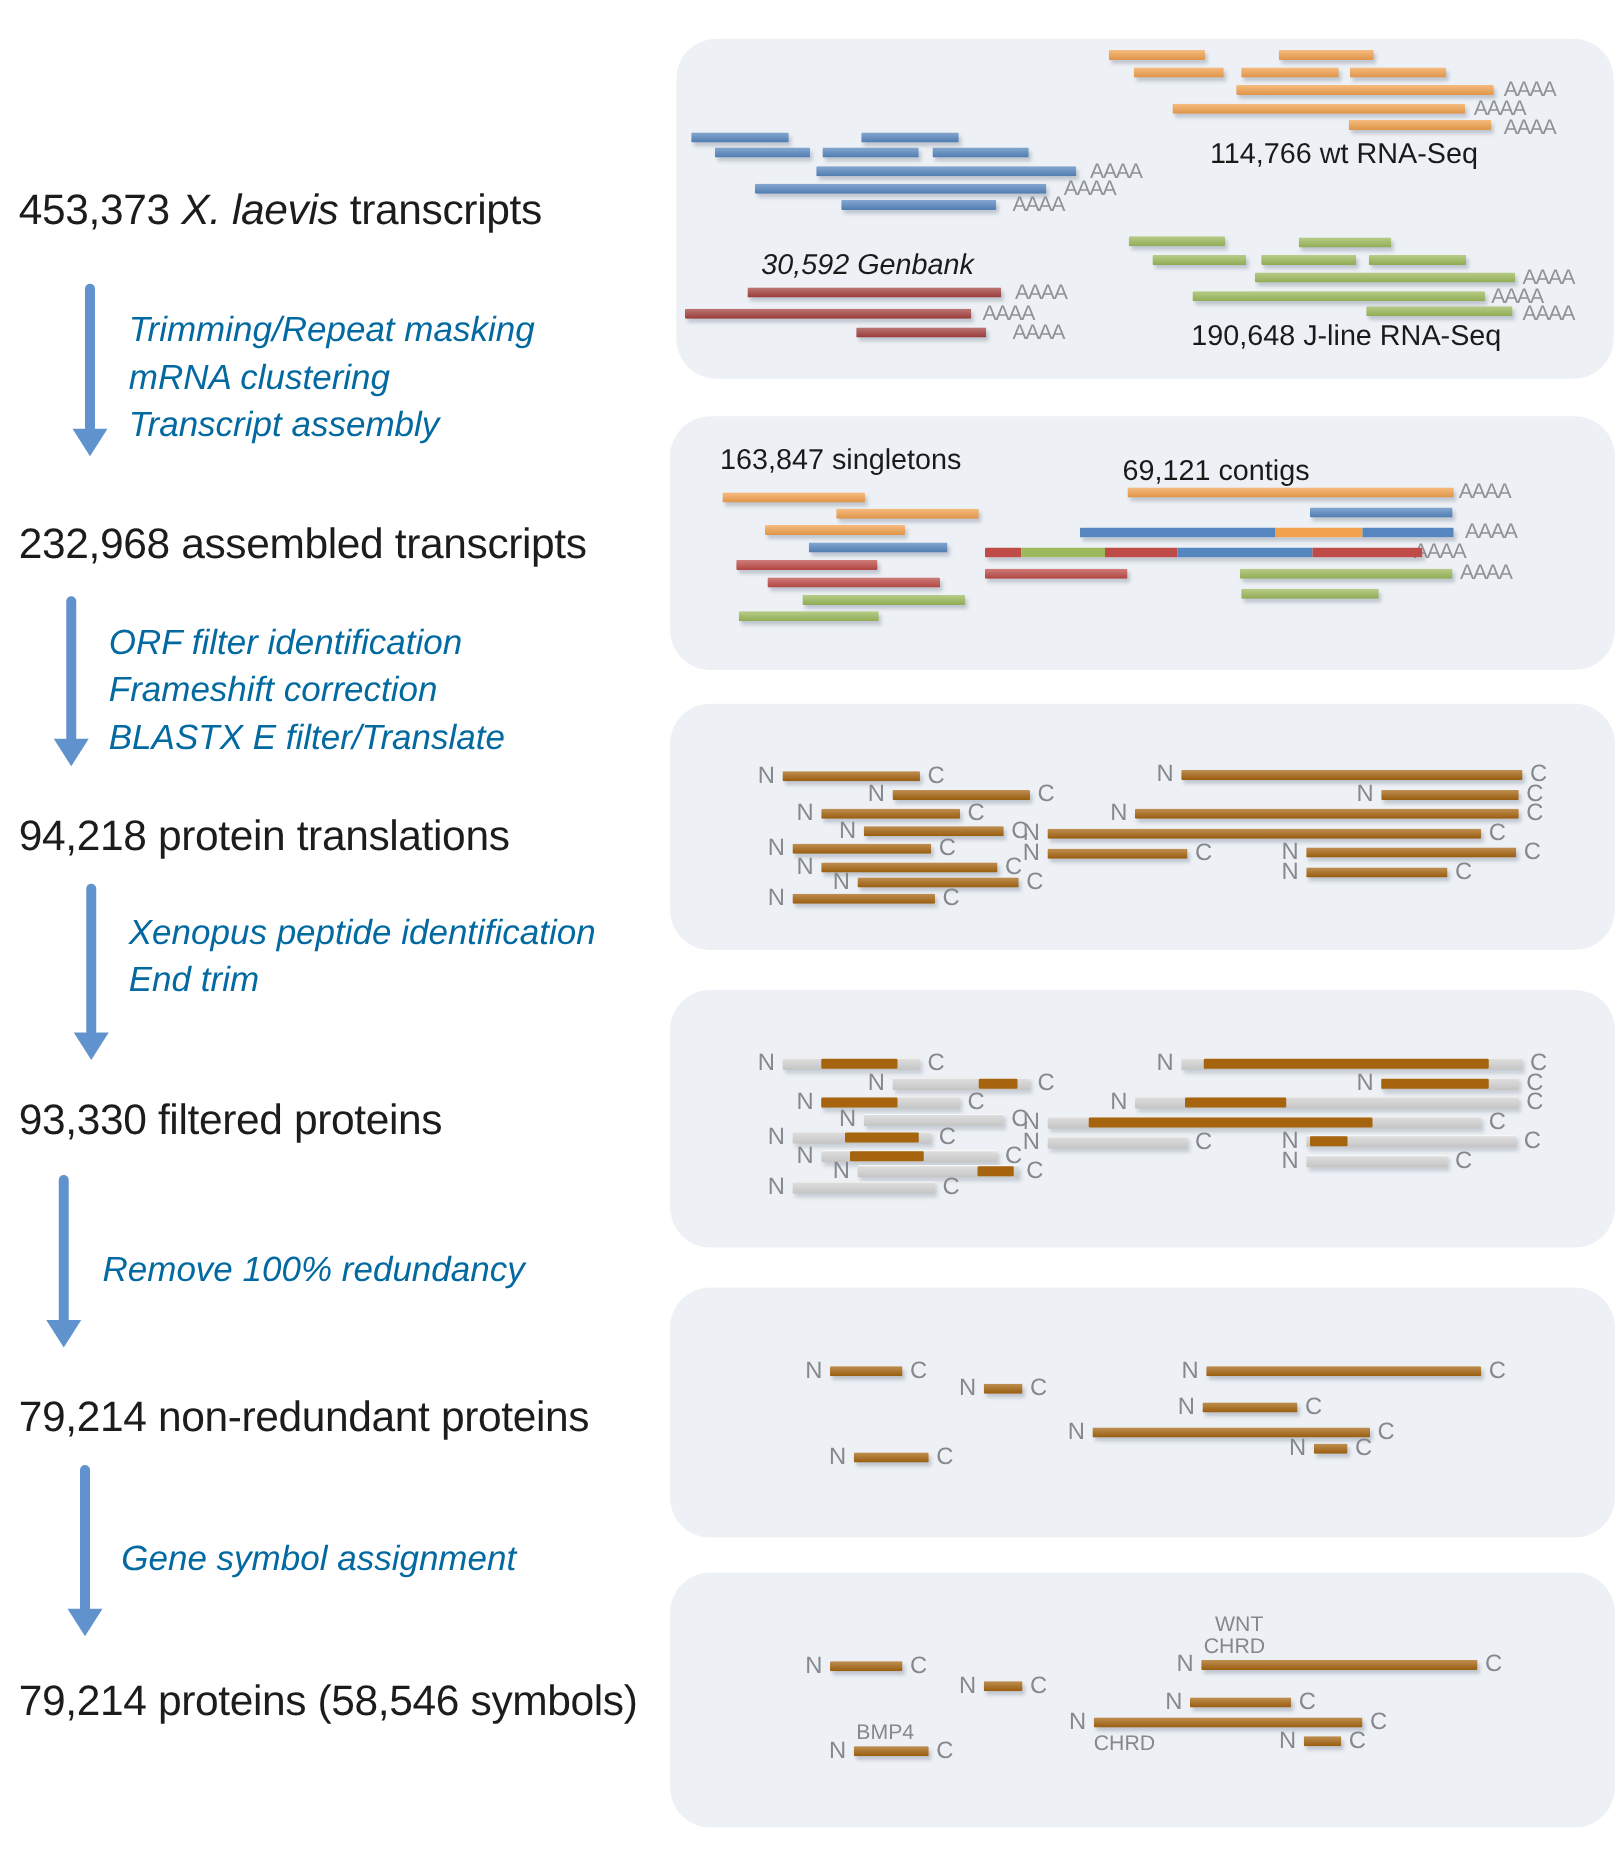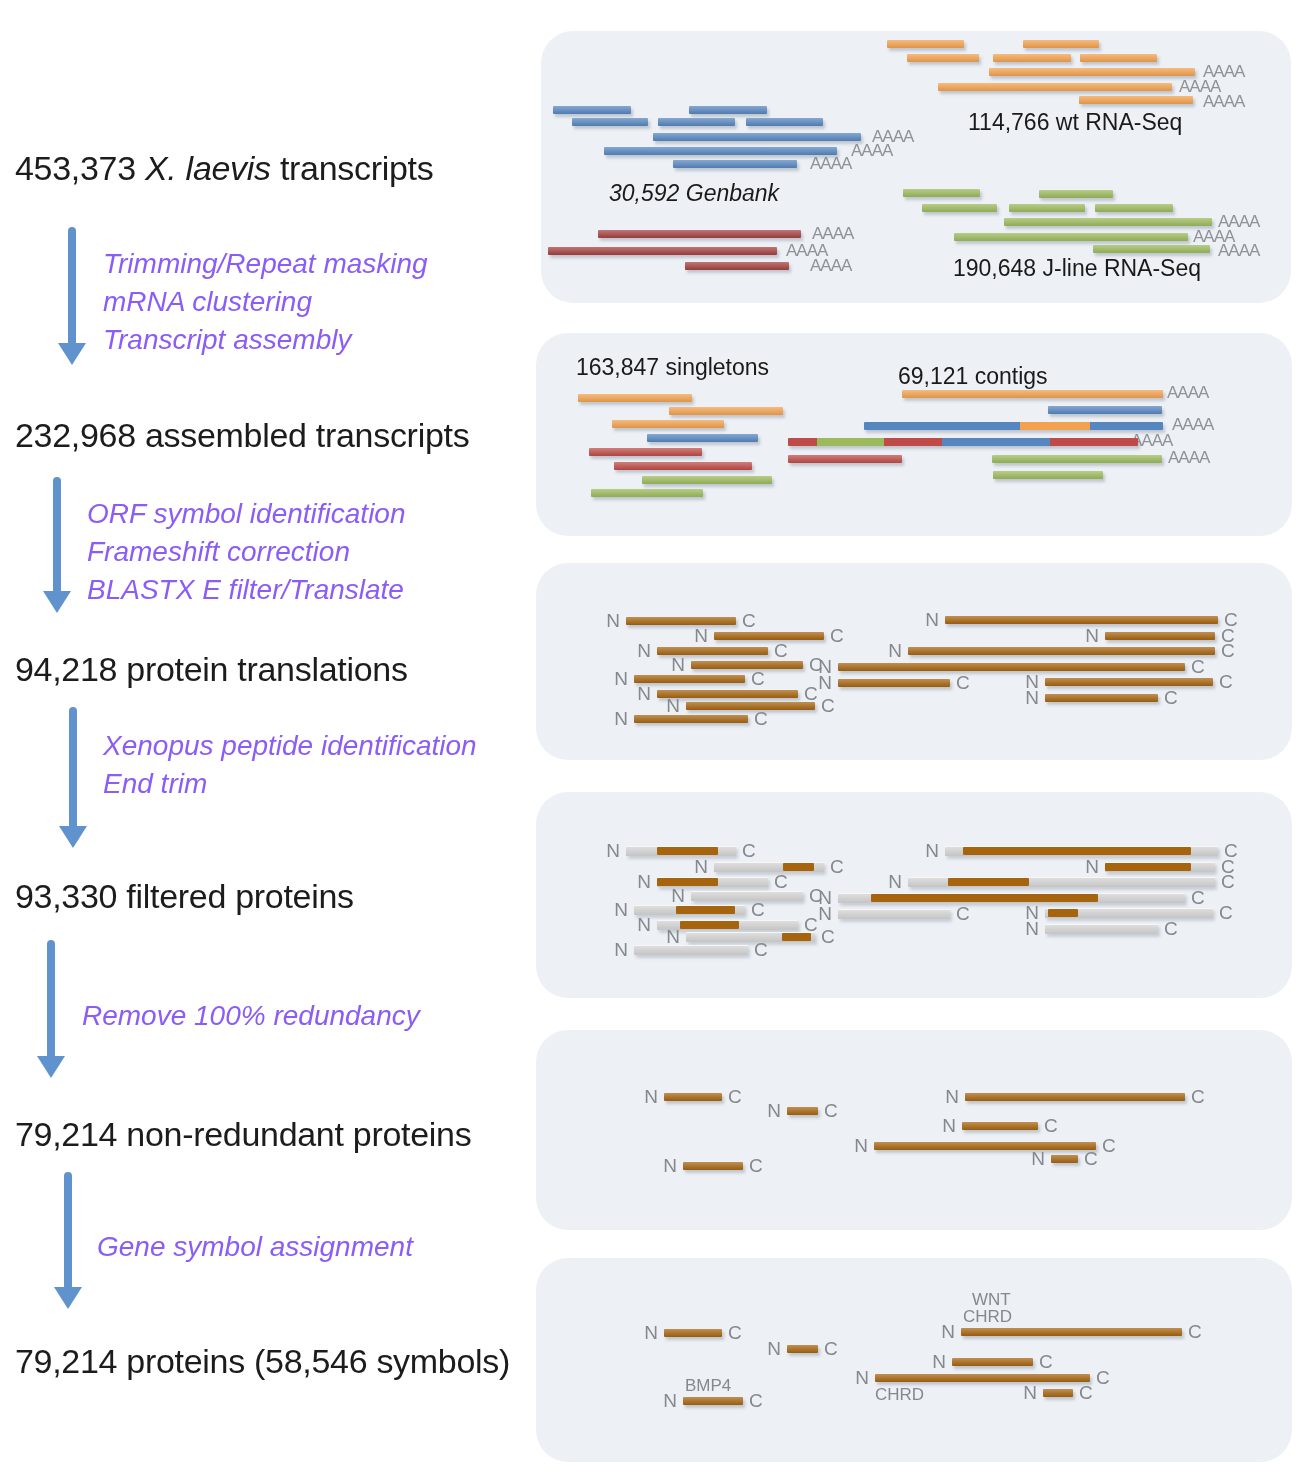--- a/index.html
+++ b/index.html
@@ -2,21 +2,21 @@
 <html><head>
 <meta charset="utf-8">
 <style>
   html,body{margin:0;padding:0;background:#ffffff;}
   body{width:1297px;height:1483px;font-family:"Liberation Sans",sans-serif;}
   #canvas{position:relative;width:1297px;height:1483px;overflow:hidden;background:#ffffff;}
 
   .heading{position:absolute;left:15px;font-size:34px;color:#1c1c1c;letter-spacing:-0.3px;white-space:nowrap;}
   .heading i{font-style:italic;}
 
-  .steplabels{position:absolute;color:#8b5cf6;font-style:italic;font-size:28px;line-height:38px;white-space:nowrap;}
+  .steplabels{position:absolute;color:#0369a1;font-style:italic;font-size:28px;line-height:38px;white-space:nowrap;}
 
   .arrow{position:absolute;width:30px;}
   .arrow .stem{position:absolute;left:11px;top:0;bottom:19px;width:8px;background:#6093cd;border-radius:4px;}
   .arrow .head{position:absolute;bottom:0;left:1px;width:0;height:0;
     border-left:14px solid transparent;border-right:14px solid transparent;border-top:22px solid #6093cd;}
 
   .panel{position:absolute;background:#edf1f5;border-radius:32px;}
 
   .ptext{position:absolute;font-size:23px;line-height:28px;color:#1a1a1a;white-space:nowrap;}
   .ptext.it{font-style:italic;}
@@ -66,21 +66,21 @@
       <div class="stem"></div>
       <div class="head"></div>
     </div>
 
   <div class="steplabels" style="left:103px;top:245px">
     <div>Trimming/Repeat masking</div>
     <div>mRNA clustering</div>
     <div>Transcript assembly</div>
   </div>
   <div class="steplabels" style="left:87px;top:495px">
-    <div>ORF symbol identification</div>
+    <div>ORF filter identification</div>
     <div>Frameshift correction</div>
     <div>BLASTX E filter/Translate</div>
   </div>
   <div class="steplabels" style="left:103px;top:727px">
     <div>Xenopus peptide identification</div>
     <div>End trim</div>
   </div>
   <div class="steplabels" style="left:82px;top:997px">
     <div>Remove 100% redundancy</div>
   </div>
@@ -89,21 +89,21 @@
   </div>
 
   <div class="panel" style="left: 541px; top: 31px; width: 750px; height: 272px;"></div>
   <div class="panel" style="left: 536px; top: 333px; width: 756px; height: 203px;"></div>
   <div class="panel" style="left: 536px; top: 563px; width: 756px; height: 197px;"></div>
   <div class="panel" style="left: 536px; top: 792px; width: 756px; height: 206px;"></div>
   <div class="panel" style="left: 536px; top: 1030px; width: 756px; height: 200px;"></div>
   <div class="panel" style="left: 536px; top: 1258px; width: 756px; height: 204px;"></div>
 
     <div class="ptext" style="left: 968px; top: 108px;">114,766 wt RNA-Seq</div>
-    <div class="ptext it" style="left: 609px; top: 179px;">30,592 Genbank</div>
+    <div class="ptext it" style="left: 609px; top: 197px;">30,592 Genbank</div>
     <div class="ptext" style="left: 953px; top: 254px;">190,648 J-line RNA-Seq</div>
     <div class="aaaa" style="left: 872px; top: 125px;">AAAA</div>
     <div class="aaaa" style="left: 851px; top: 139px;">AAAA</div>
     <div class="aaaa" style="left: 810px; top: 152px;">AAAA</div>
     <div class="aaaa" style="left: 1203px; top: 60px;">AAAA</div>
     <div class="aaaa" style="left: 1179px; top: 75px;">AAAA</div>
     <div class="aaaa" style="left: 1203px; top: 90px;">AAAA</div>
     <div class="aaaa" style="left: 812px; top: 222px;">AAAA</div>
     <div class="aaaa" style="left: 786px; top: 239px;">AAAA</div>
     <div class="aaaa" style="left: 810px; top: 254px;">AAAA</div>

